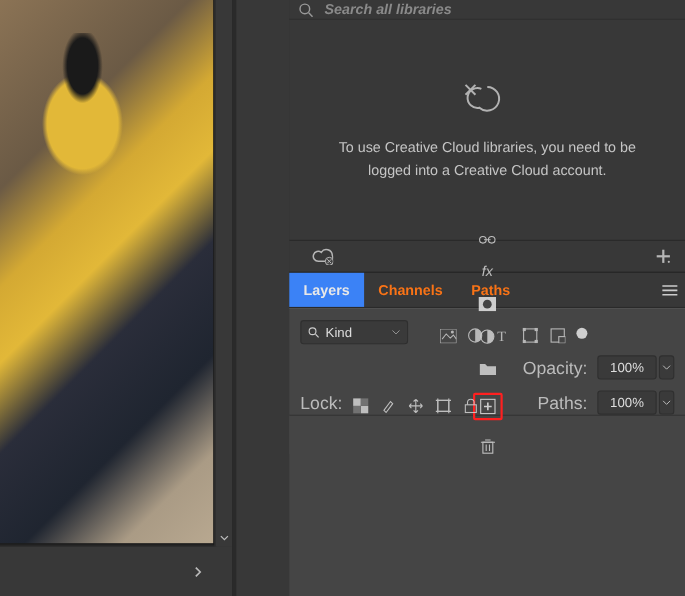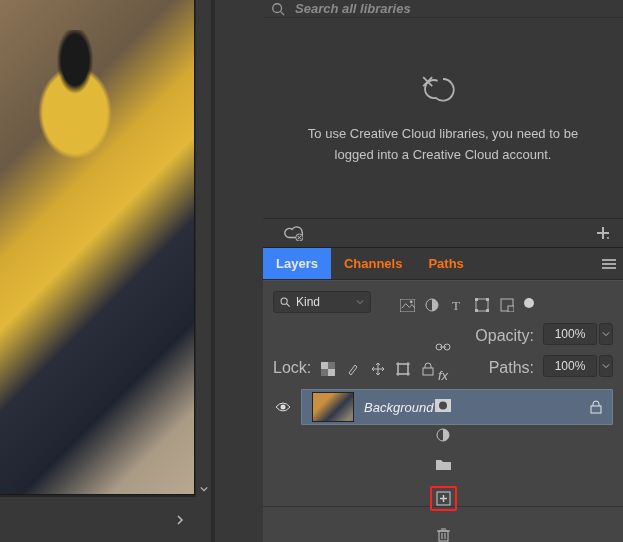--- a/index.html
+++ b/index.html
@@ -448,40 +448,20 @@
             <span>100%</span>
           </div>
         <div class="arrow-box">
             <svg width="8" height="8" viewBox="0 0 10 10">
               <path d="M1 3 L5 7 L9 3" stroke="#ccc" fill="none"></path>
             </svg>
           </div>
       </div>
     </div>
 
-    <div class="layers-list">
-      <div class="layer-row">
-        <span class="eye">
-          <svg width="16" height="12" viewBox="0 0 16 12">
-              <path d="M1 6 Q8 -2 15 6 Q8 14 1 6 Z" stroke="#ddd" fill="none"></path>
-              <circle cx="8" cy="6" r="2.5" fill="#ddd"></circle>
-            </svg>
-        </span>
-        <div class="layer-sel">
-          <div class="thumb"></div>
-          <span class="layer-name">Background</span>
-          <span class="lock-end">
-            <svg width="12" height="14" viewBox="0 0 12 14">
-                <rect x="1" y="6" width="10" height="7" stroke="#eee" fill="none"></rect>
-                <path d="M3 6 V4 a3 3 0 0 1 6 0 V6" stroke="#eee" fill="none"></path>
-              </svg>
-          </span>
-        </div>
-      </div>
-    </div>
 
     <div class="footer">
       <span class="ico">
           <svg width="16" height="10" viewBox="0 0 16 10">
             <path d="M5 5 H11 M2 5 a3 3 0 0 1 0 -0.01 M1 5 a3 3 0 0 0 6 0 a3 3 0 0 0 -6 0 M9 5 a3 3 0 0 0 6 0 a3 3 0 0 0 -6 0" stroke="#ccc" fill="none"></path>
           </svg>
         </span>
       <span class="ico">
           <span style="font-style:italic;font-size:13px;color:#ccc">fx</span>
         </span>

